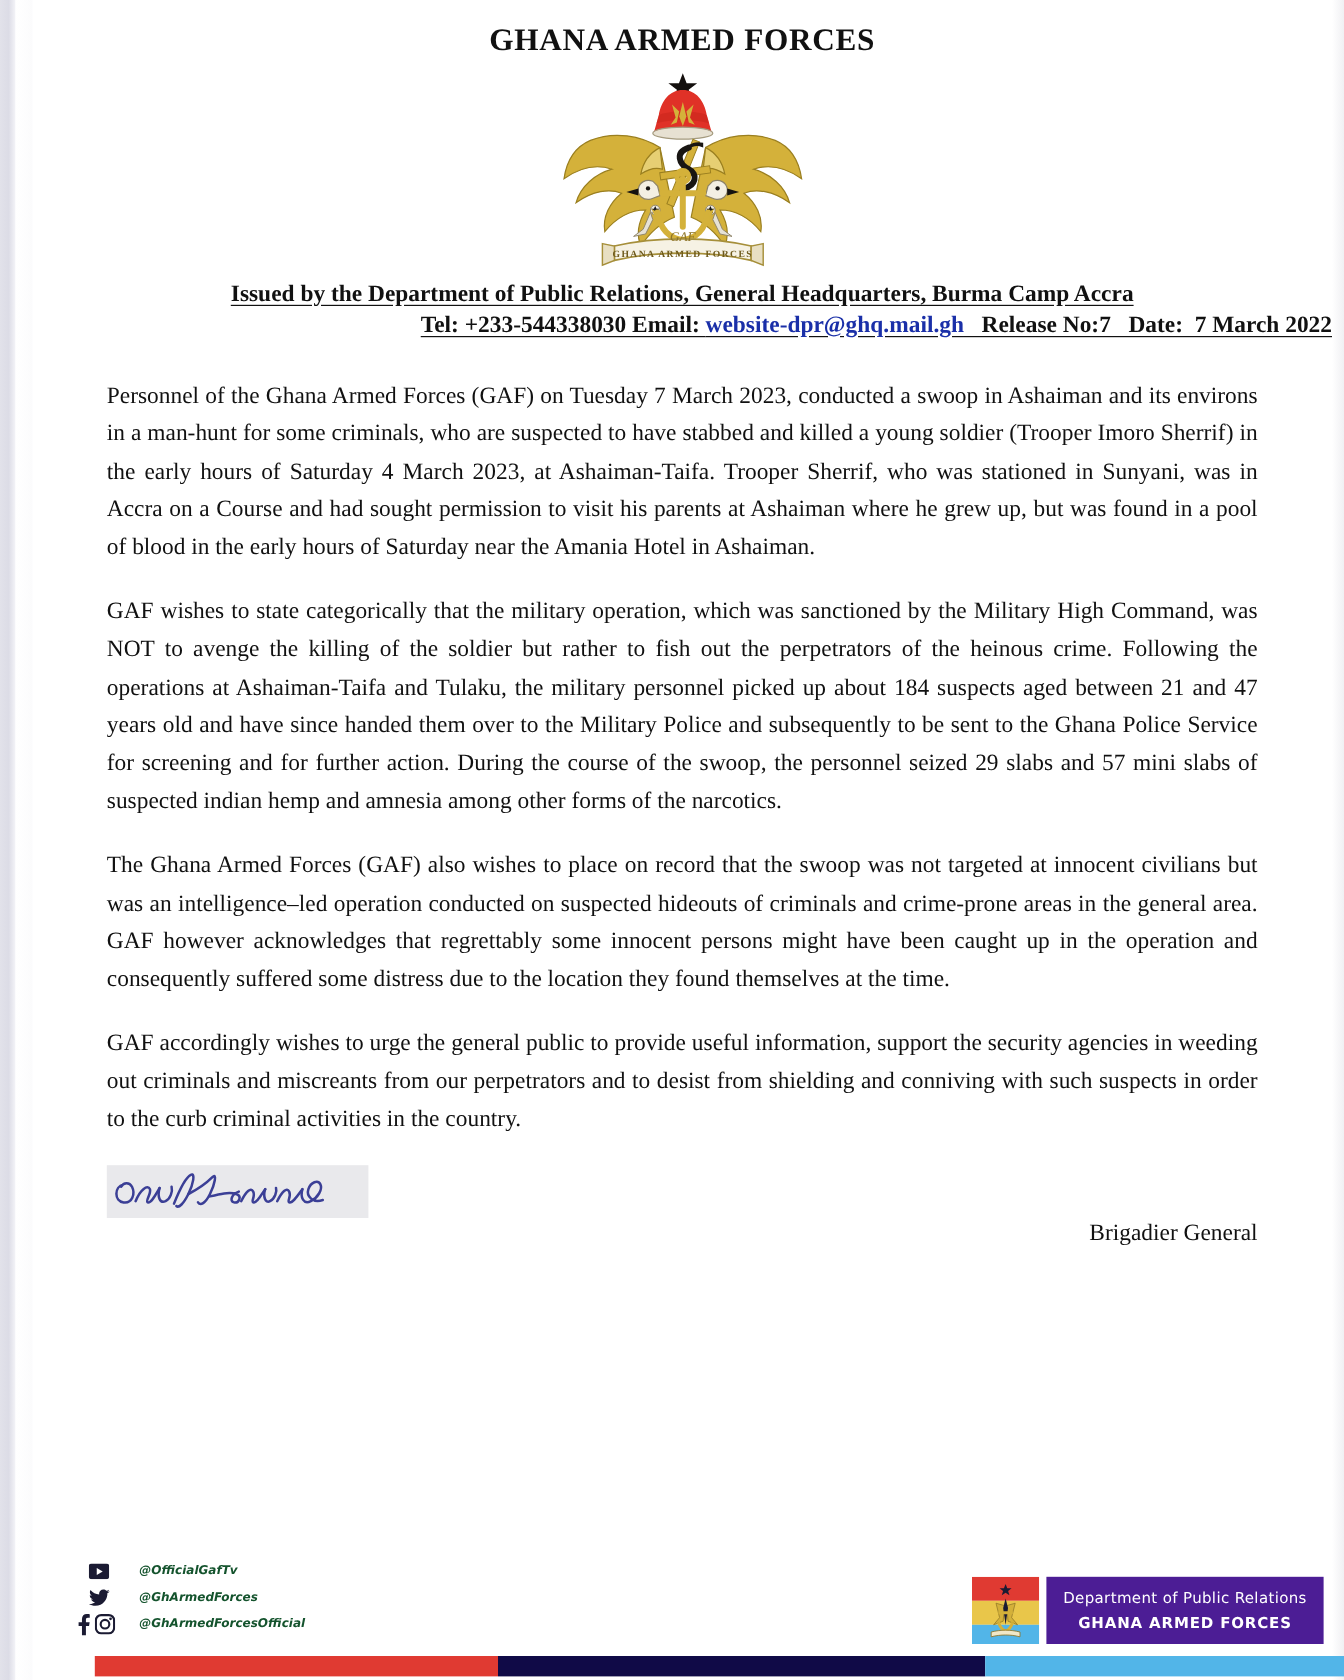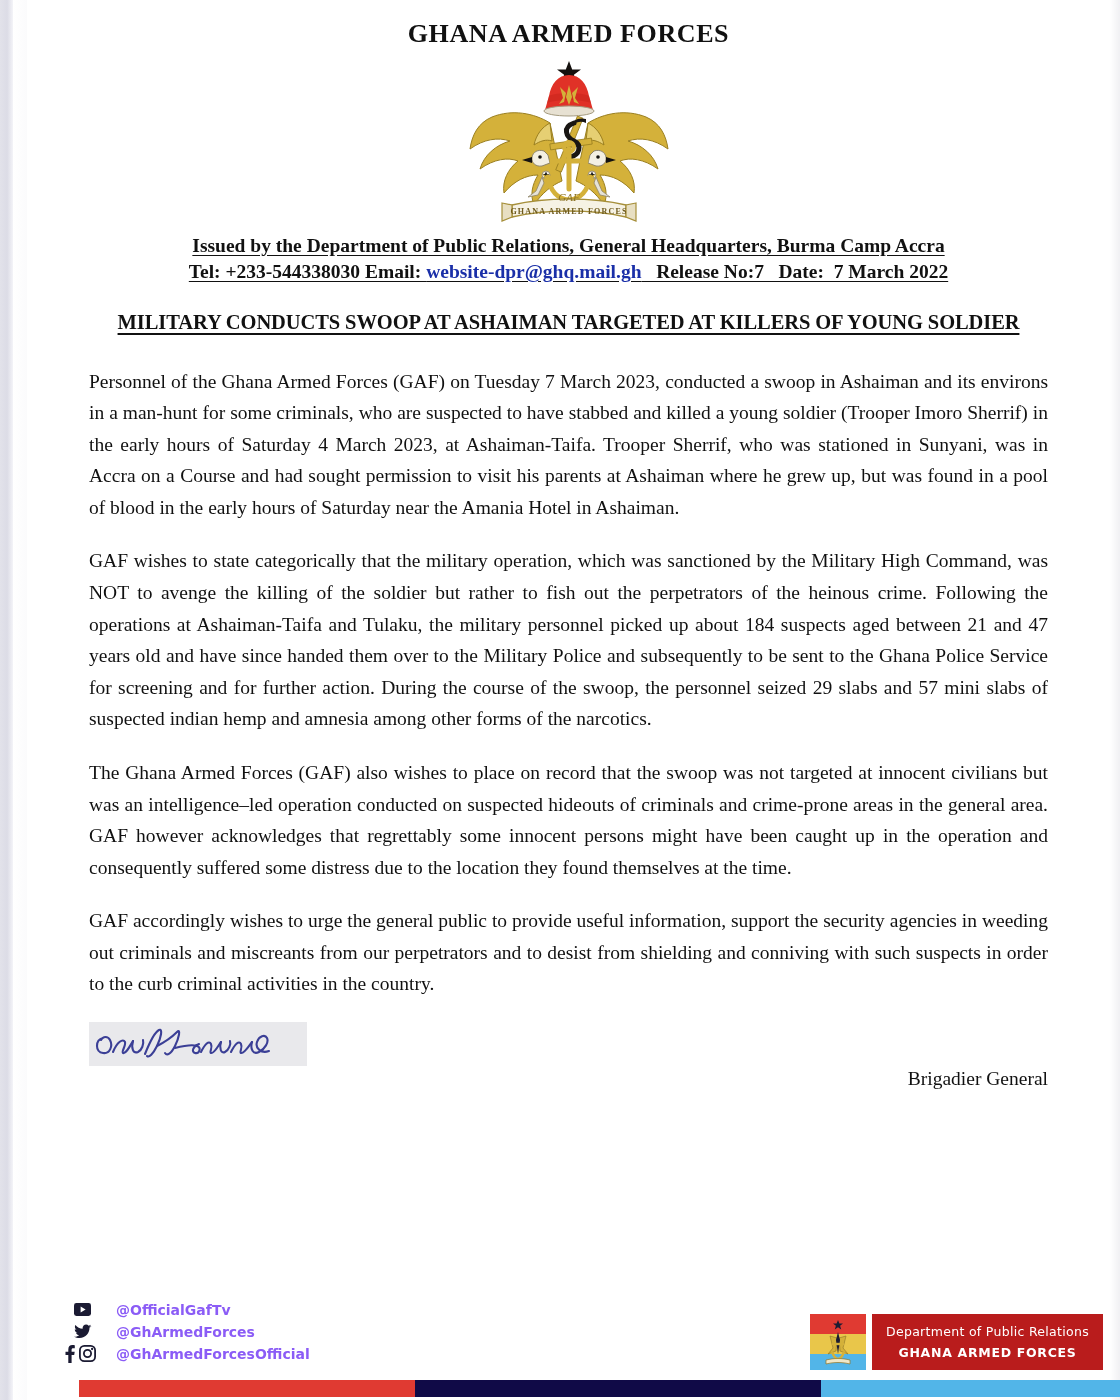--- a/index.html
+++ b/index.html
@@ -79,21 +79,21 @@
   }
   .issued-line {
     text-align: center;
     font-weight: bold;
     font-size: 19.5px;
     margin-top: 6px;
     text-decoration: underline;
     text-underline-offset: 3px;
   }
   .contact-line {
-    text-align: center;
+    text-align: right;
     font-weight: bold;
     font-size: 19.5px;
     margin-top: 4px;
     text-decoration: underline;
     text-underline-offset: 3px;
     white-space: pre;
   }
   .contact-line .email {
     color: #1a2fa8;
   }
@@ -172,43 +172,44 @@
     display: flex;
     align-items: center;
     gap: 4px;
     justify-content: flex-start;
     padding-left: 22px;
     box-sizing: border-box;
   }
   .social-row.dual .social-icons { padding-left: 12px; }
   .social-handle {
     font-family: "DejaVu Sans", "Liberation Sans", sans-serif;
-    font-weight: bold;
-    font-size: 14px;
-    color: #8b5cf6;
+    font-style: italic;
+    font-weight: bold;
+    font-size: 10px;
+    color: #14532d;
     margin-left: 12px;
     white-space: nowrap;
   }
 
   .footer-logo {
     position: absolute;
     right: 17px;
     bottom: 30px;
     display: flex;
     align-items: stretch;
     height: 56px;
   }
   .gh-flagbadge {
     width: 56px;
     height: 56px;
     display: block;
   }
   .dpr-box {
     margin-left: 6px;
-    background: #b91c1c;
+    background: #4c1d95;
     padding: 7px 14px 7px 14px;
     display: flex;
     flex-direction: column;
     justify-content: center;
     align-items: center;
     min-width: 180px;
   }
   .dpr-line1 {
     color: #ffffff;
     font-family: "DejaVu Sans", "Liberation Sans", sans-serif;
@@ -318,21 +319,20 @@
         <path d="M182 146 L172 148 L172 160 L182 164 Z" fill="#e8dfc2" stroke="#a68f3a" stroke-width="1.2"></path>
         <text x="115" y="157" text-anchor="middle" font-family="Liberation Serif, serif" font-size="8" font-weight="bold" letter-spacing="1.2" fill="#6e5a1c">GHANA ARMED FORCES</text>
 
         <text x="115" y="144" text-anchor="middle" font-family="Liberation Serif, serif" font-size="11" font-style="italic" fill="#8d7426">GAF</text>
       </svg>
     </div>
 
     <div class="issued-line">Issued by the Department of Public Relations, General Headquarters, Burma Camp Accra</div>
     <div class="contact-line"><span>Tel: +233-544338030 Email: </span><span class="email">website-dpr@ghq.mail.gh</span><span>   Release No:7   Date:  7 March 2022</span></div>
 
-    <div class="headline">MILITARY CONDUCTS SWOOP AT ASHAIMAN TARGETED AT KILLERS OF YOUNG SOLDIER</div>
 
     <div class="body-wrap">
       <p class="para">Personnel of the Ghana Armed Forces (GAF) on Tuesday 7 March 2023, conducted a swoop in Ashaiman and its environs in a man-hunt for some criminals, who are suspected to have stabbed and killed a young soldier (Trooper Imoro Sherrif) in the early hours of Saturday 4 March 2023, at Ashaiman-Taifa. Trooper Sherrif, who was stationed in Sunyani, was in Accra on a Course and had sought permission to visit his parents at Ashaiman where he grew up, but was found in a pool of blood in the early hours of Saturday near the Amania Hotel in Ashaiman.</p>
       <p class="para"> GAF wishes to state categorically that the military operation, which was sanctioned by the Military High Command, was NOT to avenge the killing of the soldier but rather to fish out the perpetrators of the heinous crime. Following the operations at Ashaiman-Taifa and Tulaku, the military personnel picked up about 184 suspects aged between 21 and 47 years old and have since handed them over to the Military Police and subsequently to be sent to the Ghana Police Service for screening and for further action. During the course of the swoop, the personnel seized 29 slabs and 57 mini slabs of suspected indian hemp and amnesia among other forms of the narcotics.</p>
       <p class="para">The Ghana Armed Forces (GAF) also wishes to place on record that the swoop was not targeted at innocent civilians but was an intelligence–led operation conducted on suspected hideouts of criminals and crime-prone areas in the general area. GAF however acknowledges that regrettably some innocent persons might have been caught up in the operation and consequently suffered some distress due to the location they found themselves at the time.</p>
       <p class="para">GAF accordingly wishes to urge the general public to provide useful information, support the security agencies in weeding out criminals and miscreants from our perpetrators and to desist from shielding and conniving with such suspects in order to the curb criminal activities in the country.</p>
     </div>
 
     <div class="sig-block">
       <div class="sig-image-box">

